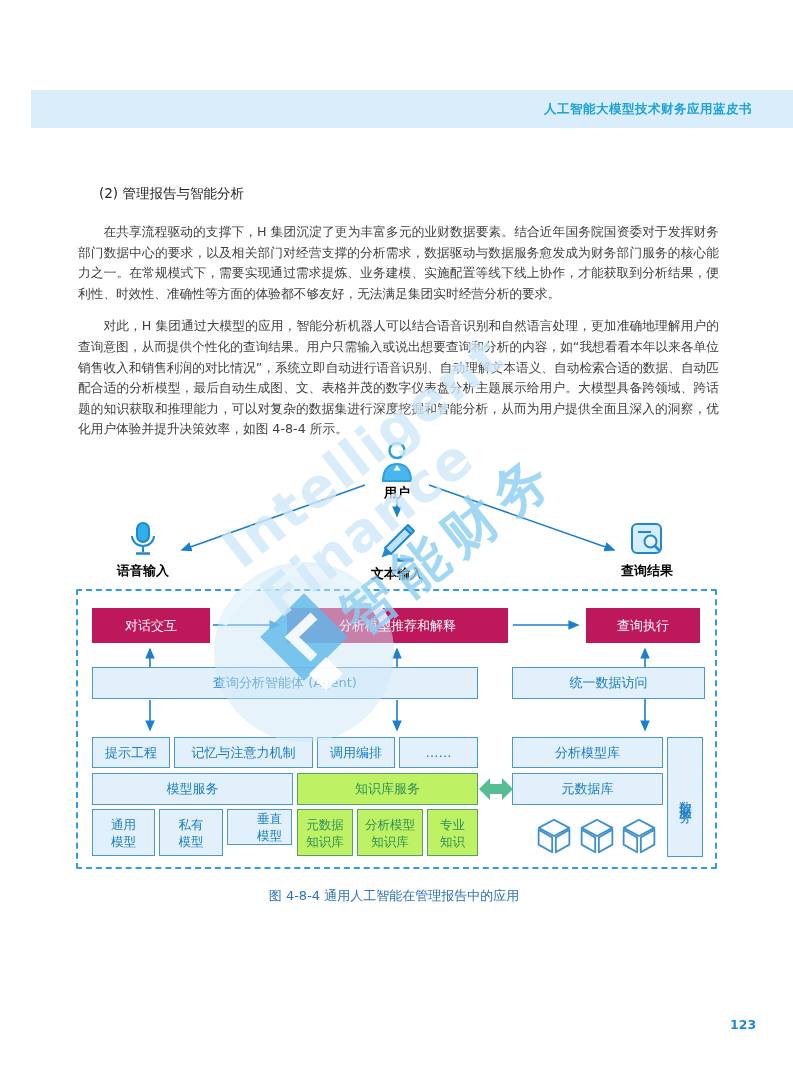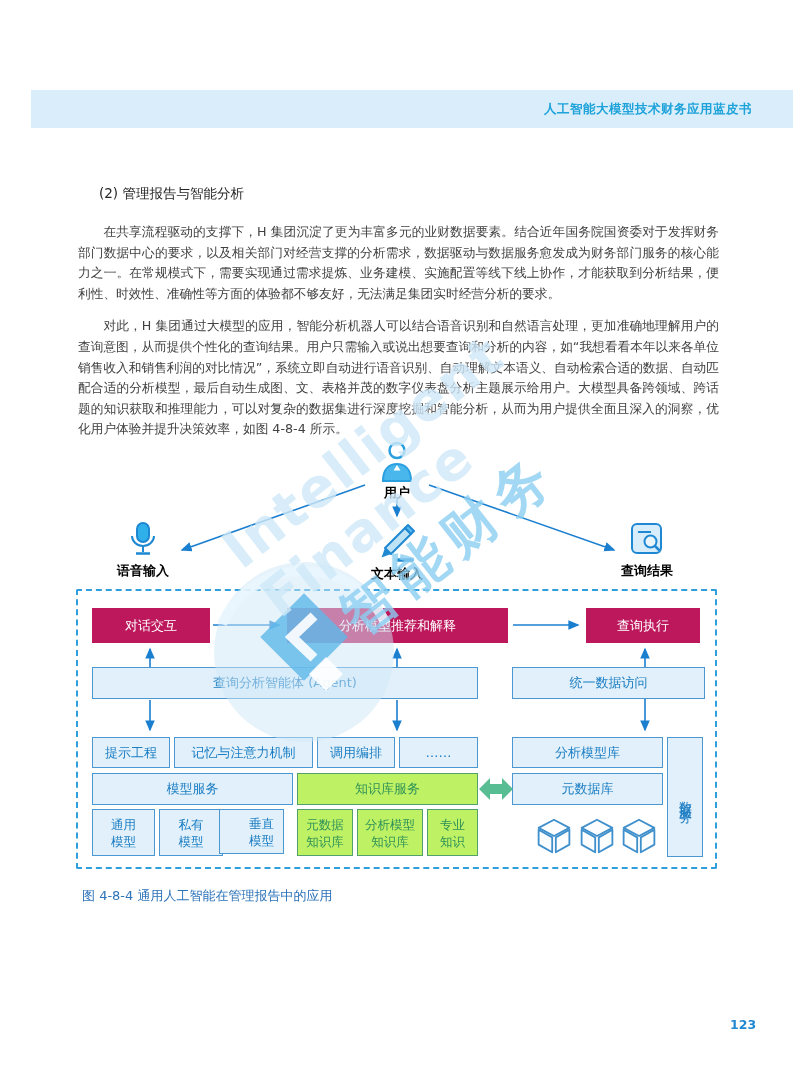--- a/index.html
+++ b/index.html
@@ -15,21 +15,21 @@
   
   .abs{position:absolute;}
   .icon-label{position:absolute;font-size:13px;font-weight:bold;color:#000000;text-align:center;}
   .box{position:absolute;display:flex;align-items:center;justify-content:center;text-align:center;box-sizing:border-box;}
   .solid{background:#be185d;color:#ffffff;font-size:13px;}
   .lightb{background:#e1f0fa;border:1.5px solid #4a97d2;color:#1b7dc3;font-size:13px;}
   .greenb{background:#bef264;border:1.5px solid #52a06a;color:#2f9158;font-size:13px;}
   .two{white-space:pre-line;font-size:12.5px;line-height:17px;}
   .vertical{writing-mode:vertical-rl;letter-spacing:3px;}
   .dashed-frame{position:absolute;left:76px;top:589px;width:641px;height:280px;border:2px dashed #2f9edd;box-sizing:border-box;border-radius:2px;}
-  .caption{position:absolute;left:82px;top:887px;width:640px;font-size:13px;color:#2d73b8;}
+  .caption{position:absolute;left:74px;top:887px;width:640px;text-align:center;font-size:13px;color:#2d73b8;}
   .pagenum{position:absolute;left:730px;top:1017px;font-size:12.5px;font-weight:bold;color:#1e88d2;text-align:center;}
   
   .wm{position:absolute;left:0;top:0;width:793px;height:1077px;pointer-events:none;z-index:6;}
   .wm-text{position:absolute;left:230px;top:398px;width:370px;transform:rotate(-38deg);transform-origin:50% 50%;opacity:.8;}
   .wm-en{font-size:54px;font-weight:bold;color:#cfe9f8;line-height:62px;letter-spacing:2px;}
   .wm-cn{font-size:54px;font-weight:bold;color:#8ccff2;line-height:64px;letter-spacing:10px;margin-left:52px;}
   svg{display:block;}
 </style>
 </head>
 <body>
@@ -118,21 +118,21 @@
   <div class="box greenb" style="left:297px;top:773px;width:181px;height:32px;z-index:2;">知识库服务</div>
   <div class="box lightb" style="left:512px;top:773px;width:151px;height:32px;z-index:2;">元数据库</div>
   <svg class="abs" style="left:478px;top:776px;z-index:2;" width="36" height="26" viewBox="0 0 36 26">
     <polygon points="1,13 12,2 12,8 24,8 24,2 35,13 24,24 24,18 12,18 12,24" fill="#58bd92"></polygon>
   </svg>
 
   <div class="box lightb two" style="left:92px;top:809px;width:63px;height:47px;z-index:2;">通用
 模型</div>
   <div class="box lightb two" style="left:159px;top:809px;width:64px;height:47px;z-index:2;">私有
 模型</div>
-  <div class="box lightb two" style="left:219px;top:809px;width:65px;height:45px;z-index:2;padding-left:20px;">垂直
+  <div class="box lightb two" style="left:227px;top:809px;width:65px;height:36px;z-index:2;padding-left:20px;">垂直
 模型</div>
   <div class="box greenb two" style="left:297px;top:809px;width:56px;height:47px;z-index:2;">元数据
 知识库</div>
   <div class="box greenb two" style="left:357px;top:809px;width:66px;height:47px;z-index:2;">分析模型
 知识库</div>
   <div class="box greenb two" style="left:427px;top:809px;width:51px;height:47px;z-index:2;">专业
 知识</div>
 
   <svg class="abs" style="left:535px;top:817px;z-index:2;" width="38" height="38" viewBox="0 0 42 40">
     <g fill="#fbfdff" stroke="#3e8fcb" stroke-width="2" stroke-linejoin="round">

